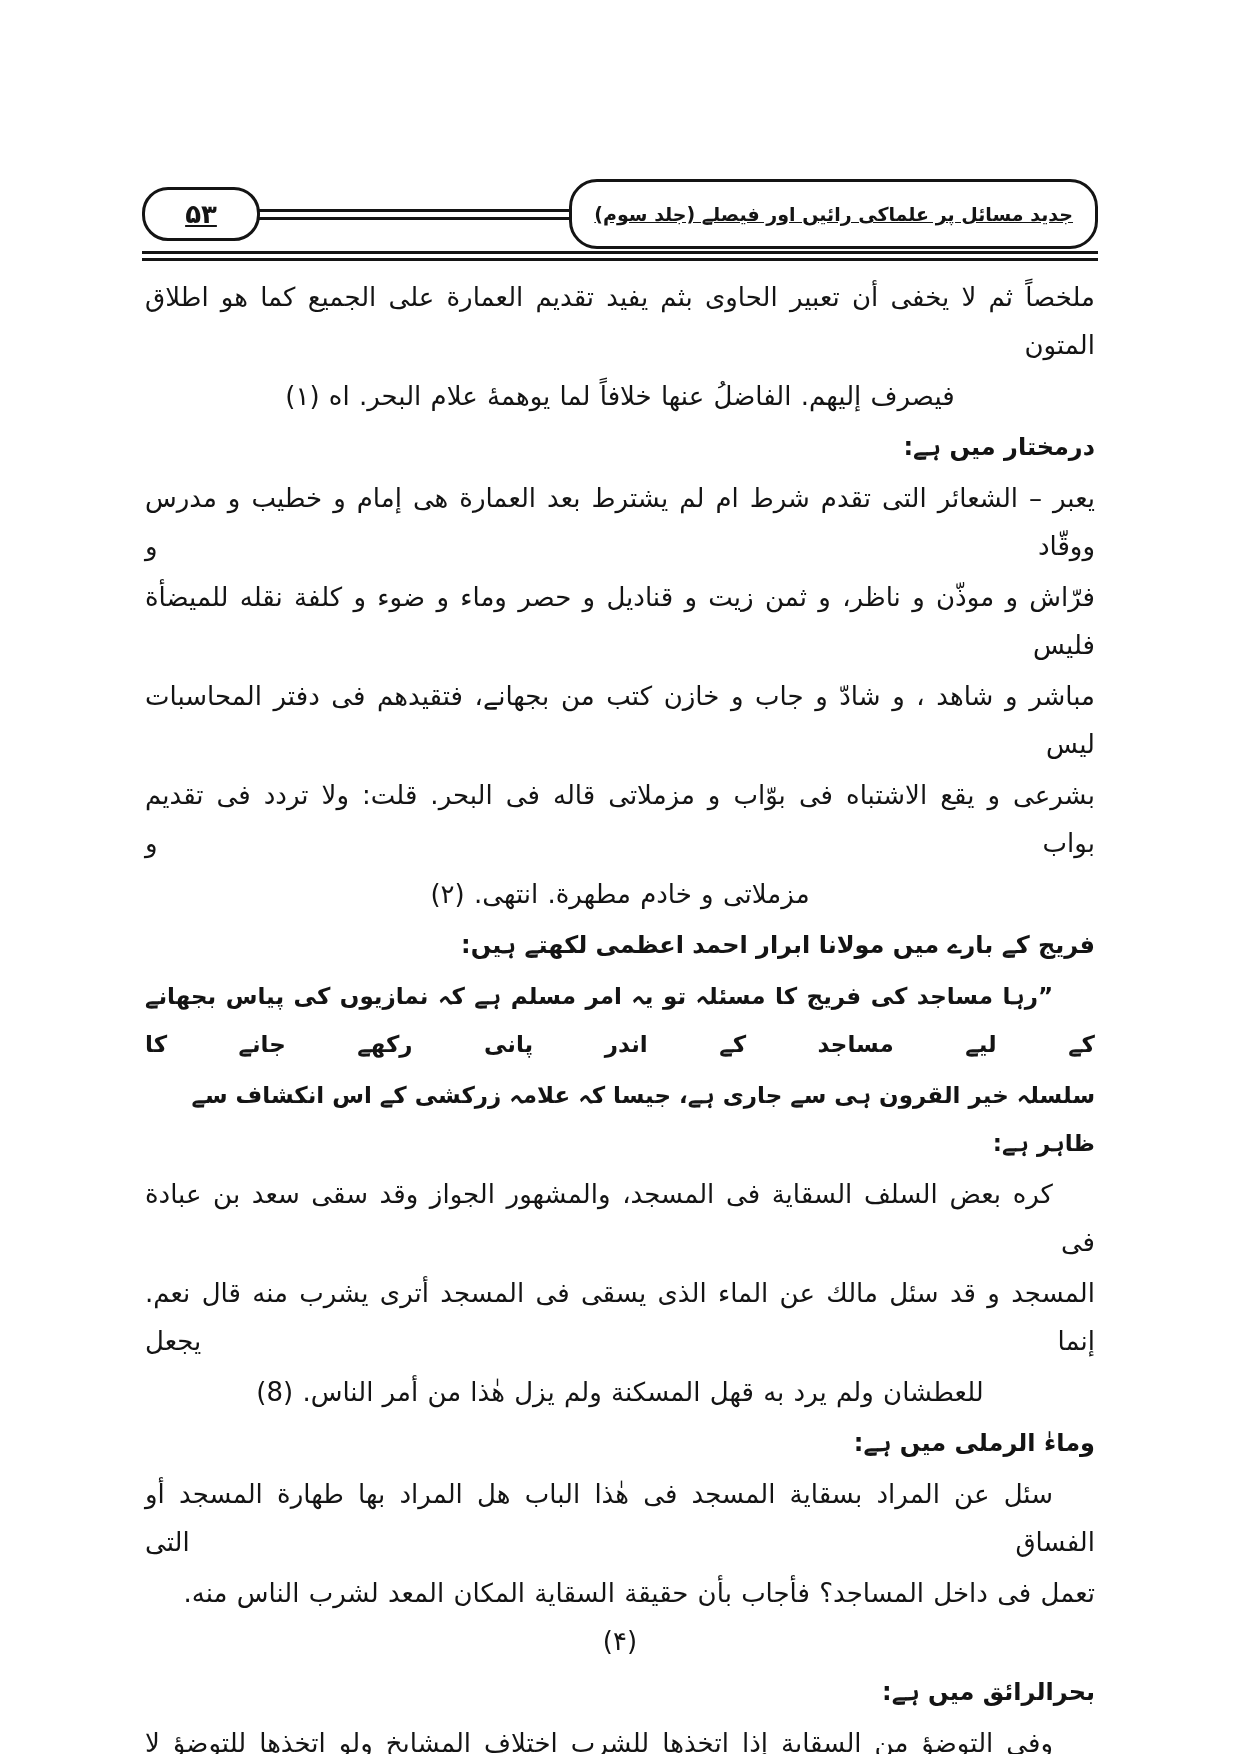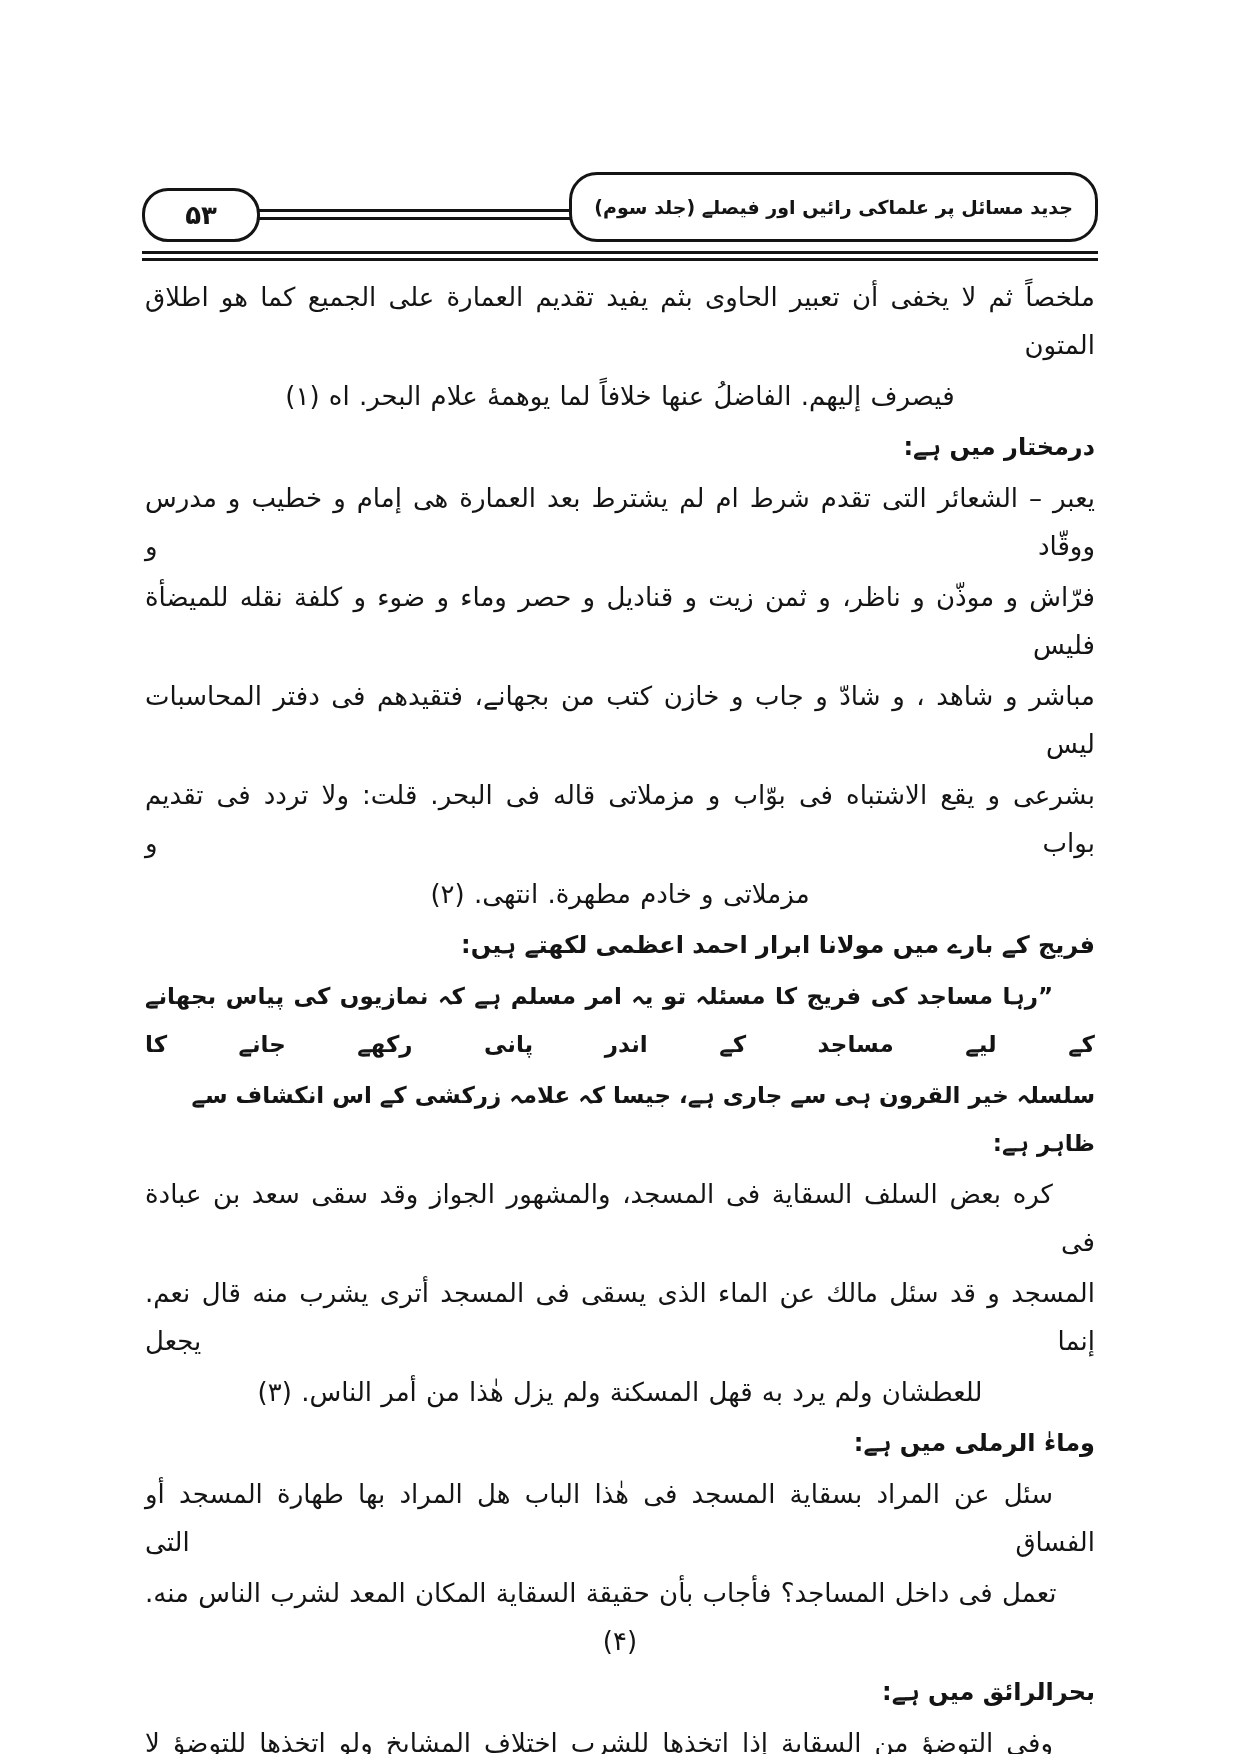--- a/index.html
+++ b/index.html
@@ -3,22 +3,22 @@
 <meta charset="utf-8">
 <style>
   html,body{margin:0;padding:0;background:#e8e8e8;}
   .page{
     width:1240px;height:1754px;background:#ffffff;color:#141414;
     position:relative;margin:0 auto;overflow:hidden;
     font-family:"DejaVu Sans", sans-serif;
   }
   
   .page-header{
-    display:flex;align-items:flex-end;
-    margin:186px 142px 0 142px;height:56px;
+    display:flex;align-items:center;
+    margin:186px 142px 0 142px;height:56px;text-decoration:underline;
   }
   .pill{
     flex:0 0 auto;width:112px;height:48px;
     border:3.5px solid #141414;border-radius:26px;
     display:flex;align-items:center;justify-content:center;
     font-size:26px;font-weight:bold;
   }
   .connector{
     flex:1 1 auto;height:5px;align-self:center;
     border-top:3.5px solid #141414;border-bottom:3.5px solid #141414;
@@ -42,21 +42,21 @@
     word-spacing:1px;
   }
   .ur{
     font-size:24px;line-height:48px;direction:rtl;font-weight:bold;
   }
   .ur-quote{
     font-size:23px;line-height:48px;direction:rtl;font-weight:bold;
   }
   .j{text-align:justify;text-align-last:justify;}
   .r{text-align-last:right;}
-  .c{text-align:left;text-align-last:center;}
+  .c{text-align:right;text-align-last:center;}
   .ind{text-indent:42px;}
   .ind-deep{padding-right:128px;}
 </style>
 </head>
 <body>
 
 <div class="page">
 
   <header class="page-header">
     <div class="pill">
@@ -82,21 +82,21 @@
     <p class="ar j">مباشر و شاهد ، و شادّ و جاب و خازن كتب من بجھانے، فتقيدهم فى دفتر المحاسبات ليس</p>
     <p class="ar j">بشرعى و يقع الاشتباه فى بوّاب و مزملاتى قاله فى البحر. قلت: ولا تردد فى تقديم بواب و</p>
     <p class="ar c">مزملاتى و خادم مطهرة. انتهى. (۲)</p>
 
     <p class="ur r ind-deep">فریج کے بارے میں مولانا ابرار احمد اعظمی لکھتے ہیں:</p>
     <p class="ur-quote j ind">”رہا مساجد کی فریج کا مسئلہ تو یہ امر مسلم ہے کہ نمازیوں کی پیاس بجھانے کے لیے مساجد کے اندر پانی رکھے جانے کا</p>
     <p class="ur-quote r">سلسلہ خیر القرون ہی سے جاری ہے، جیسا کہ علامہ زرکشی کے اس انکشاف سے ظاہر ہے:</p>
 
     <p class="ar j ind">كره بعض السلف السقاية فى المسجد، والمشهور الجواز وقد سقى سعد بن عبادة فى</p>
     <p class="ar j">المسجد و قد سئل مالك عن الماء الذى يسقى فى المسجد أترى يشرب منه قال نعم. إنما يجعل</p>
-    <p class="ar c">للعطشان ولم يرد به قهل المسكنة ولم يزل هٰذا من أمر الناس. (۳)</p>
+    <p class="ar c">للعطشان ولم يرد به قهل المسكنة ولم يزل هٰذا من أمر الناس. (8)</p>
 
     <p class="ur r">وماءٰ الرملی میں ہے:</p>
 
     <p class="ar j ind">سئل عن المراد بسقاية المسجد فى هٰذا الباب هل المراد بها طهارة المسجد أو الفساق التى</p>
     <p class="ar c">تعمل فى داخل المساجد؟ فأجاب بأن حقيقة السقاية المكان المعد لشرب الناس منه. (۴)</p>
 
     <p class="ur r">بحرالرائق میں ہے:</p>
 
     <p class="ar j ind">وفى التوضؤ من السقاية إذا اتخذها للشرب اختلاف المشايخ ولو اتخذها للتوضؤ لا يجوز</p>
 

